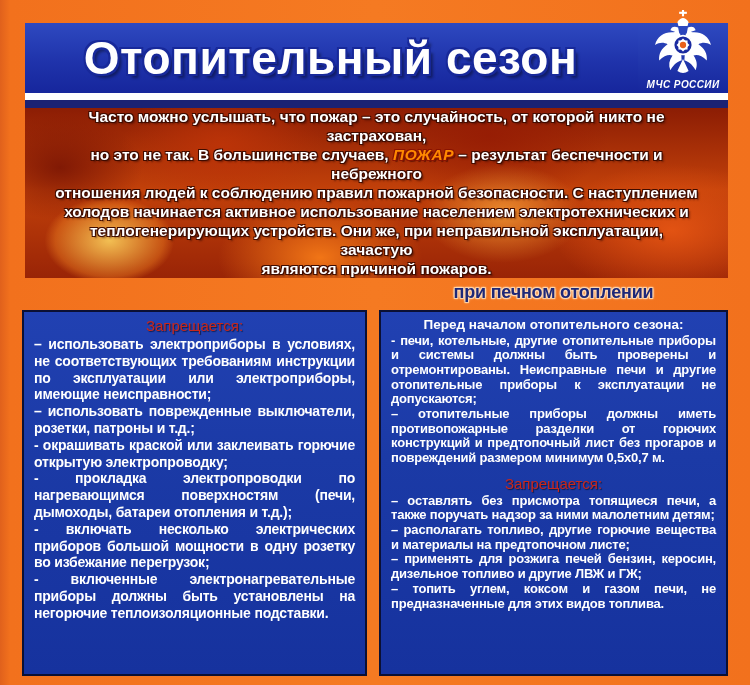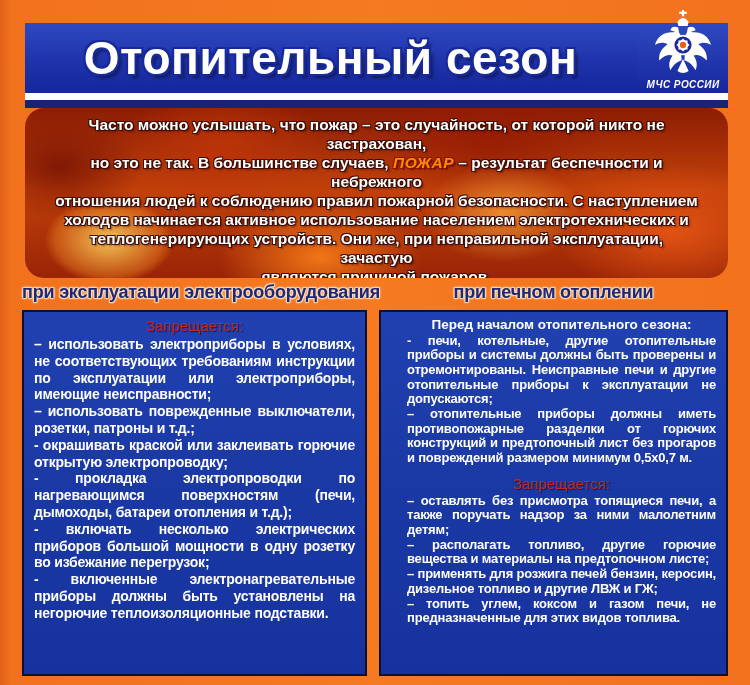--- a/index.html
+++ b/index.html
@@ -43,21 +43,21 @@
     position:absolute;left:25px;right:22px;top:108px;height:170px;overflow:hidden;
     background:
       radial-gradient(90px 60px at 12% 78%, rgba(255,216,96,.85), rgba(255,150,40,.35) 60%, transparent 72%),
       radial-gradient(150px 85px at 42% 88%, rgba(255,130,25,.85), transparent 68%),
       radial-gradient(120px 75px at 68% 62%, rgba(255,172,60,.7), transparent 66%),
       radial-gradient(170px 95px at 92% 72%, rgba(235,88,20,.85), transparent 70%),
       radial-gradient(140px 85px at 28% 22%, rgba(190,52,8,.9), transparent 72%),
       radial-gradient(160px 95px at 66% 16%, rgba(150,28,4,.9), transparent 75%),
       radial-gradient(110px 70px at 5% 35%, rgba(120,20,4,.85), transparent 75%),
       linear-gradient(180deg,#8c1d04 0%,#c2410a 48%,#992406 100%);
-    display:flex;flex-direction:column;justify-content:flex-start;border-radius:19px;
+    display:flex;flex-direction:column;justify-content:flex-end;
   }
   .intro{
     padding:7px 28px 0 28px;text-align:center;
     color:#ffffff;font-weight:bold;font-size:15.5px;line-height:19px;
     white-space:pre-line;
     text-shadow:-1px -1px 0 #3f0c00,1px -1px 0 #3f0c00,-1px 1px 0 #3f0c00,
                  1px 1px 0 #3f0c00,2px 2px 2px rgba(40,5,0,.55);
   }
   .intro .hl{
     color:#ff8a00;font-style:italic;letter-spacing:.5px;
@@ -76,21 +76,21 @@
   .col-header.right{left:379px;width:349px;}
 
   
   .box{
     position:absolute;top:310px;bottom:9px;overflow:hidden;
     background:linear-gradient(180deg,#2141b2 0%,#1b3aa6 40%,#16329e 100%);
     border:2px solid #0b1034;box-sizing:border-box;
     color:#ffffff;font-weight:bold;
   }
   .box.left{left:22px;width:345px;padding:5px 10px 4px 10px;}
-  .box.right{left:379px;width:349px;padding:5px 10px 4px 26px;}
+  .box.right{left:379px;width:349px;padding:5px 10px 4px 10px;}
 
   .prohibited{
     text-align:center;color:#c8271c;font-size:15px;font-weight:normal;
     text-shadow:1px 1px 1px rgba(0,0,0,.55);margin-bottom:2px;
   }
   .box.left .item{font-size:14px;line-height:1.2;text-align:justify;letter-spacing:-.2px;}
   .box.right .item{font-size:13px;line-height:1.13;text-align:justify;letter-spacing:-.2px;}
   .stove-intro{
     text-align:center;font-size:13.5px;line-height:1.15;margin-bottom:1px;
   }
@@ -130,21 +130,20 @@
   <div class="fire-panel">
     <div class="intro"><span>Часто можно услышать, что пожар – это случайность, от которой никто не застрахован,
 но это не так. В большинстве случаев, </span><span class="hl">ПОЖАР</span><span> – результат беспечности и небрежного
 отношения людей к соблюдению правил пожарной безопасности. С наступлением
 холодов начинается активное использование населением электротехнических и
 теплогенерирующих устройств. Они же, при неправильной эксплуатации, зачастую
 являются причиной пожаров.</span></div>
 
   </div>
 
-  <div class="col-header left">при эксплуатации электрооборудования</div>
   <div class="col-header right">при печном отоплении</div>
 
   <div class="box left">
     <div class="prohibited">Запрещается:</div>
     <div class="item">–  использовать электроприборы в условиях, не соответствующих требованиям инструкции по эксплуатации или электроприборы, имеющие неисправности;</div>
     <div class="item">–  использовать поврежденные выключатели, розетки, патроны и т.д.;</div>
     <div class="item">- окрашивать краской или заклеивать горючие открытую электропроводку;</div>
     <div class="item">- прокладка электропроводки по нагревающимся поверхностям (печи, дымоходы, батареи отопления и т.д.);</div>
     <div class="item">- включать несколько электрических приборов большой мощности в одну розетку во избежание перегрузок;</div>
     <div class="item">- включенные электронагревательные приборы должны быть установлены на негорючие теплоизоляционные подставки.</div>

